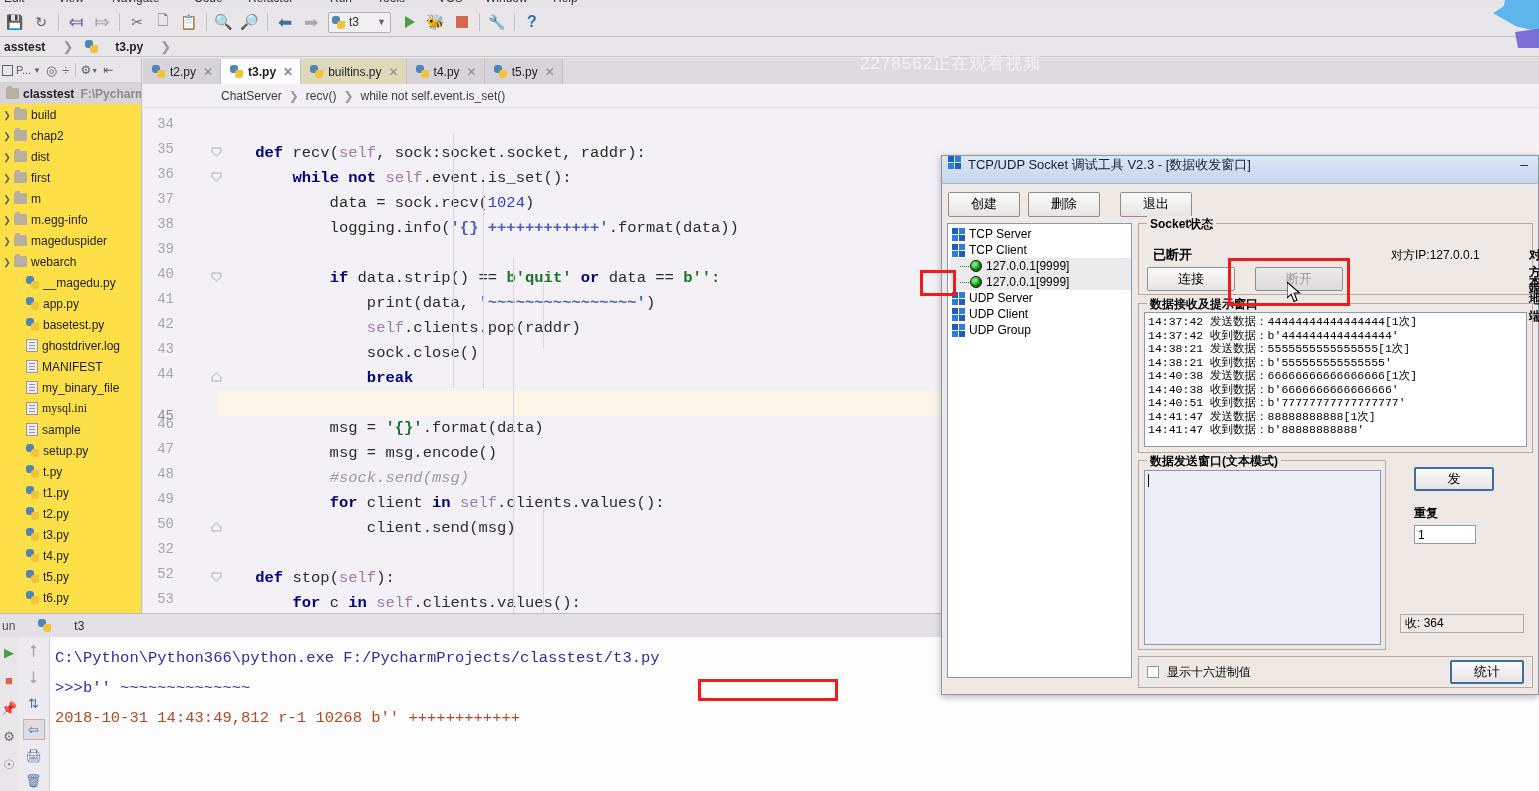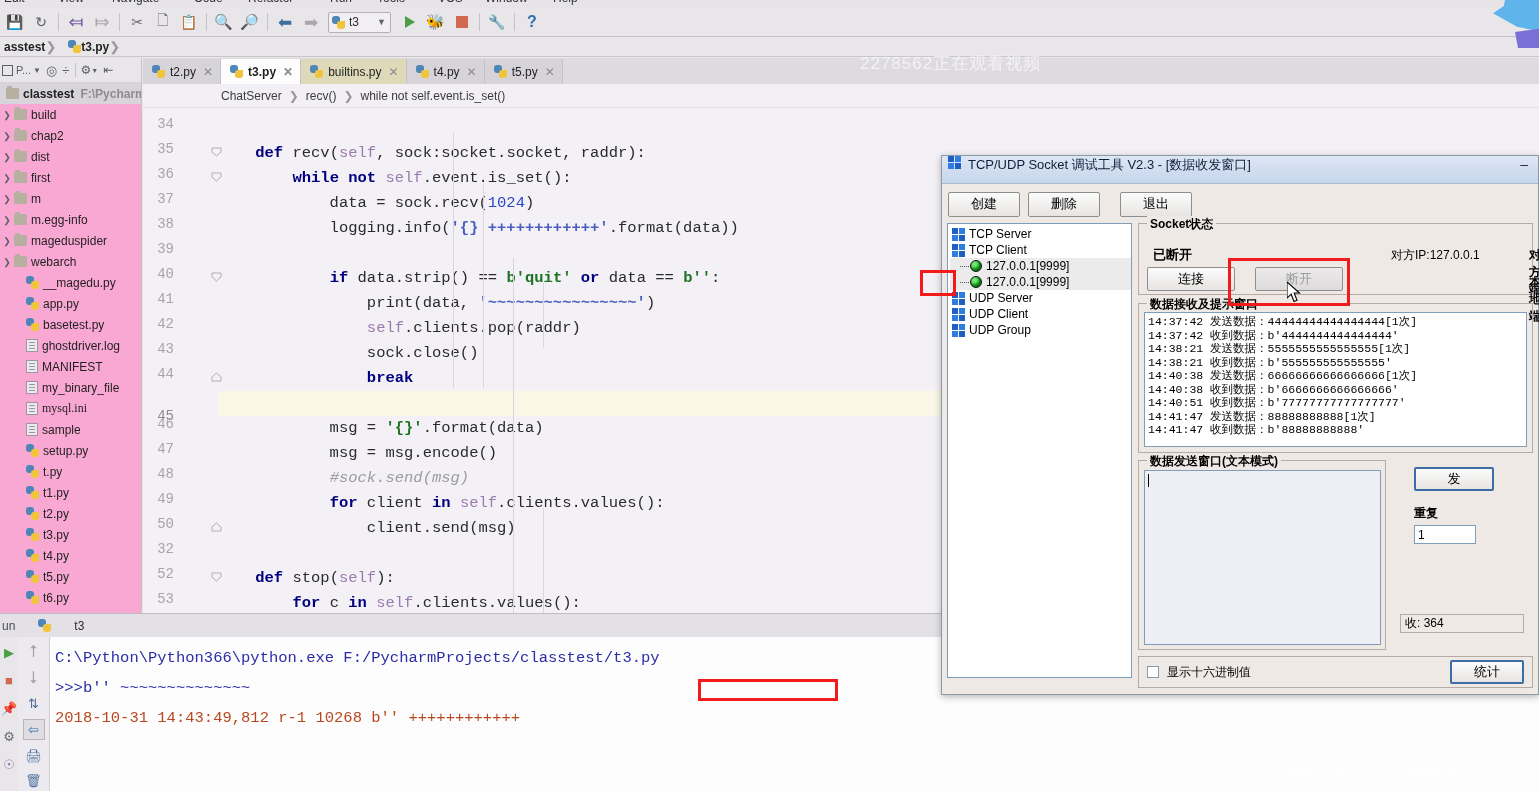--- a/index.html
+++ b/index.html
@@ -65,35 +65,35 @@
     width:0;height:0;border-left:10px solid #4a9e45;
     border-top:6px solid transparent;border-bottom:6px solid transparent;
   }
   .stop-sq{ width:12px;height:12px;background:#d0694f; }
 
   #breadcrumb-bar{
     position:absolute; left:0; top:37px; width:1539px; height:20px;
     background:#e8e6e9; display:flex; align-items:center; gap:0;
     border-bottom:1px solid #cac7cc; font-size:12px; padding-left:0;
   }
-  .crumb{ display:flex; align-items:center; gap:0; padding:0 8px 0 4px; height:20px; }
+  .crumb{ display:flex; align-items:center; gap:17px; padding:0 8px 0 4px; height:20px; }
   .crumb .txt{ font-weight:bold; color:#1f1f1f; }
   .crumb .sep{ color:#9a979c; font-size:13px; }
 
   
   #proj-toolbar{
     position:absolute; left:0; top:58px; width:142px; height:25px;
     background:#e8e6e9; display:flex; align-items:center; gap:5px;
     padding-left:2px; border-right:1px solid #c6c3c8;
     border-bottom:1px solid #d4d1d6;
   }
   #proj-toolbar .pi{ font-size:11px; color:#5d6169; display:flex; align-items:center; }
   #proj-tree{
     position:absolute; left:0; top:83px; width:142px; height:558px;
-    background:#f9a8d4; border-right:1px solid #c6c3c8; overflow:hidden;
+    background:#fde047; border-right:1px solid #c6c3c8; overflow:hidden;
     font-size:12px;
   }
   .tnode{ height:21px; display:flex; align-items:center; white-space:nowrap; }
   .tnode.root{ background:#d8d5da; font-weight:bold; }
   .tnode .arrow{ width:14px; text-align:center; color:#5e6168; font-size:9px; flex:none; }
   .tnode .folder{
     width:13px;height:11px;flex:none;margin-right:4px;position:relative;
     background:#b7b0a0; border-radius:1px;
   }
   .tnode .folder::before{

